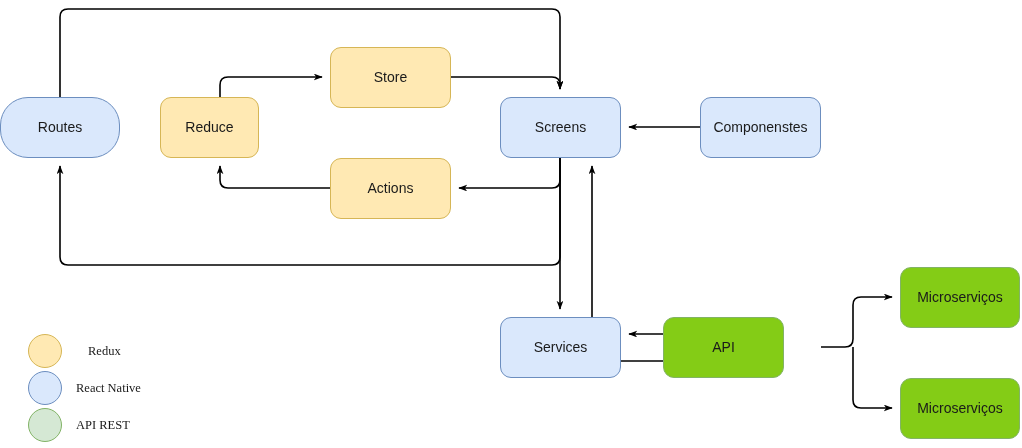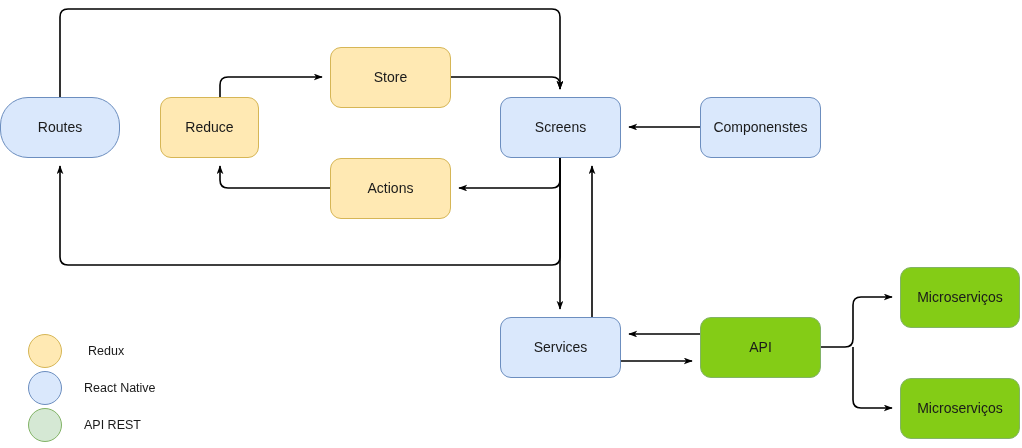--- a/index.html
+++ b/index.html
@@ -48,41 +48,42 @@
   }
   .node.api {
     background: #84cc16;
     border: 1px solid #82b366;
   }
   #legend {
     position: absolute;
     left: 28px;
     top: 333px;
     z-index: 3;
+    font-family: Liberation Serif, serif;
   }
   .legend-row {
     display: flex;
     align-items: center;
     height: 36px;
     margin-bottom: 0px;
   }
   .legend-swatch {
     width: 34px;
     height: 34px;
     border-radius: 50%;
     box-sizing: border-box;
     flex: 0 0 auto;
   }
   .legend-swatch.redux { background:#ffe9b3; border:1px solid #d6b656; }
   .legend-swatch.rn    { background:#dae8fc; border:1px solid #6c8ebf; }
   .legend-swatch.api   { background:#d5e8d4; border:1px solid #82b366; }
   .legend-label {
     font-size: 12.5px;
     color: #1a1a1a;
-    margin-left: 22px;
+    margin-left: 14px;
     white-space: nowrap;
   }
   .legend-row:nth-child(1) .legend-label { margin-left: 26px; }
   .legend-row:nth-child(2) { margin-top: 1px; }
   .legend-row:nth-child(3) { margin-top: 1px; }
 </style>
 </head>
 <body>
 
 <div id="canvas">
@@ -145,21 +146,21 @@
   </div>
 
   <div class="node rn" style="left:700px; top:97px; width:121px; height:61px;">
     <span>Componenstes</span>
   </div>
 
   <div class="node rn" style="left:500px; top:317px; width:121px; height:61px;">
     <span>Services</span>
   </div>
 
-  <div class="node api" style="left:700px; top:317px; width:121px; height:61px;">
+  <div class="node api" style="left:663px; top:317px; width:121px; height:61px;">
     <span>API</span>
   </div>
 
   <div class="node api" style="left:900px; top:267px; width:120px; height:61px;">
     <span>Microserviços</span>
   </div>
 
   <div class="node api" style="left:900px; top:378px; width:120px; height:61px;">
     <span>Microserviços</span>
   </div>

